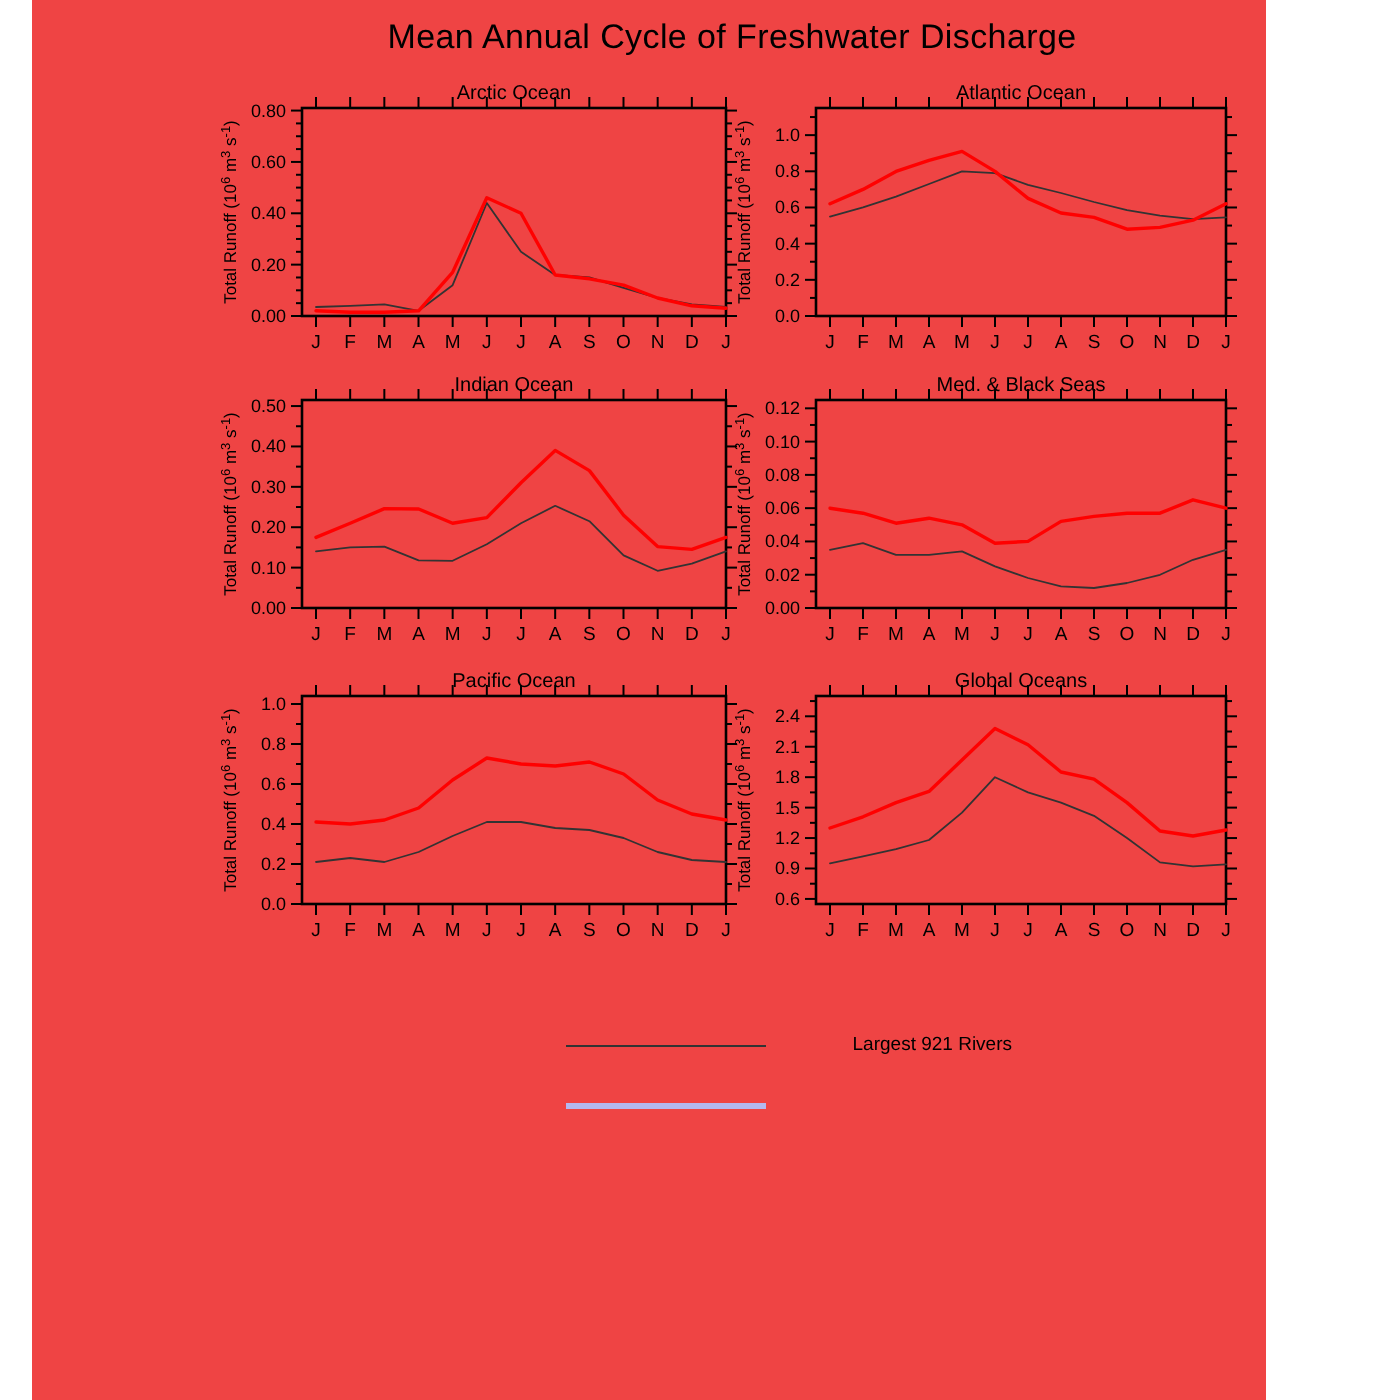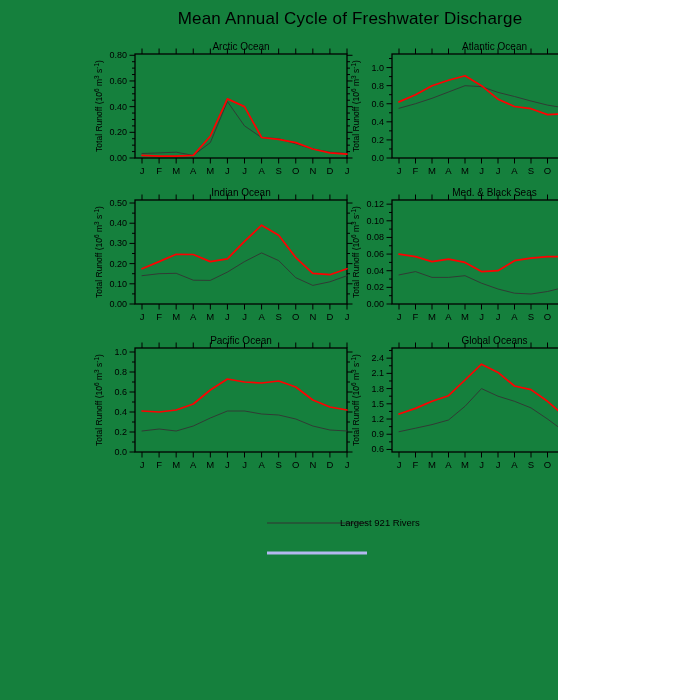--- a/index.html
+++ b/index.html
@@ -1,24 +1,24 @@
 <!DOCTYPE html>
 <html><head>
 <meta charset="utf-8">
 <style>
   html,body{margin:0;padding:0;background:#ffffff;}
-  #figure{position:relative;width:558px;height:700px;background:#15803d;
-          font-family:"Liberation Sans",sans-serif;color:#000;overflow:hidden;}
+  #figure{position:relative;width:617px;height:700px;background:#ef4444;
+          font-family:"Liberation Sans",sans-serif;color:#000;overflow:hidden;margin-left:16px;}
   #main-title{position:absolute;top:9px;left:0;width:700px;text-align:center;
               font-size:17px;letter-spacing:0.2px;}
   #charts-svg{position:absolute;top:0;left:0;}
   #legend{position:absolute;top:0;left:0;width:700px;height:700px;pointer-events:none;}
   .legend-row{position:absolute;left:0;width:700px;height:16px;}
   .legend-line{position:absolute;left:267px;width:100px;top:50%;transform:translateY(-50%);}
-  .legend-label{position:absolute;left:340px;width:150px;text-align:left;
+  .legend-label{position:absolute;left:340px;width:150px;text-align:right;
                 font-size:9.5px;line-height:16px;white-space:nowrap;}
 </style>
 </head>
 <body>
 
 <div id="figure">
   <div id="main-title">Mean Annual Cycle of Freshwater Discharge</div>
   <svg id="charts-svg" width="700" height="510">
       <g>
         <text x="241" y="49.5" text-anchor="middle" font-size="10" fill="#000">Arctic Ocean</text>

